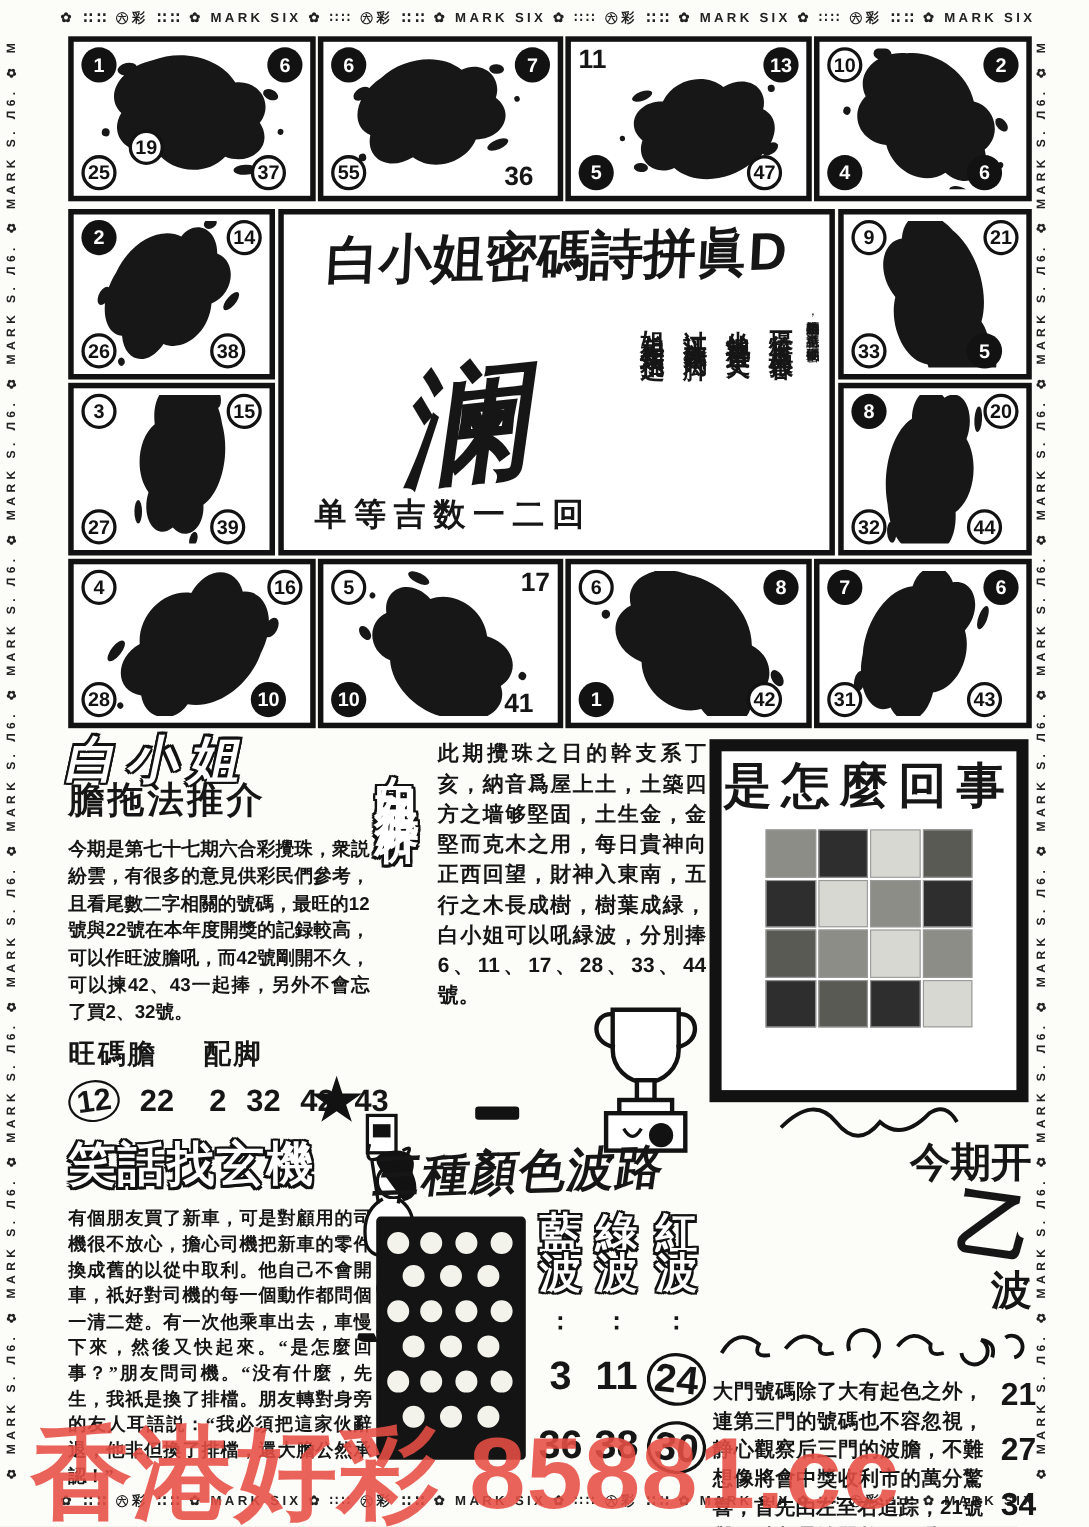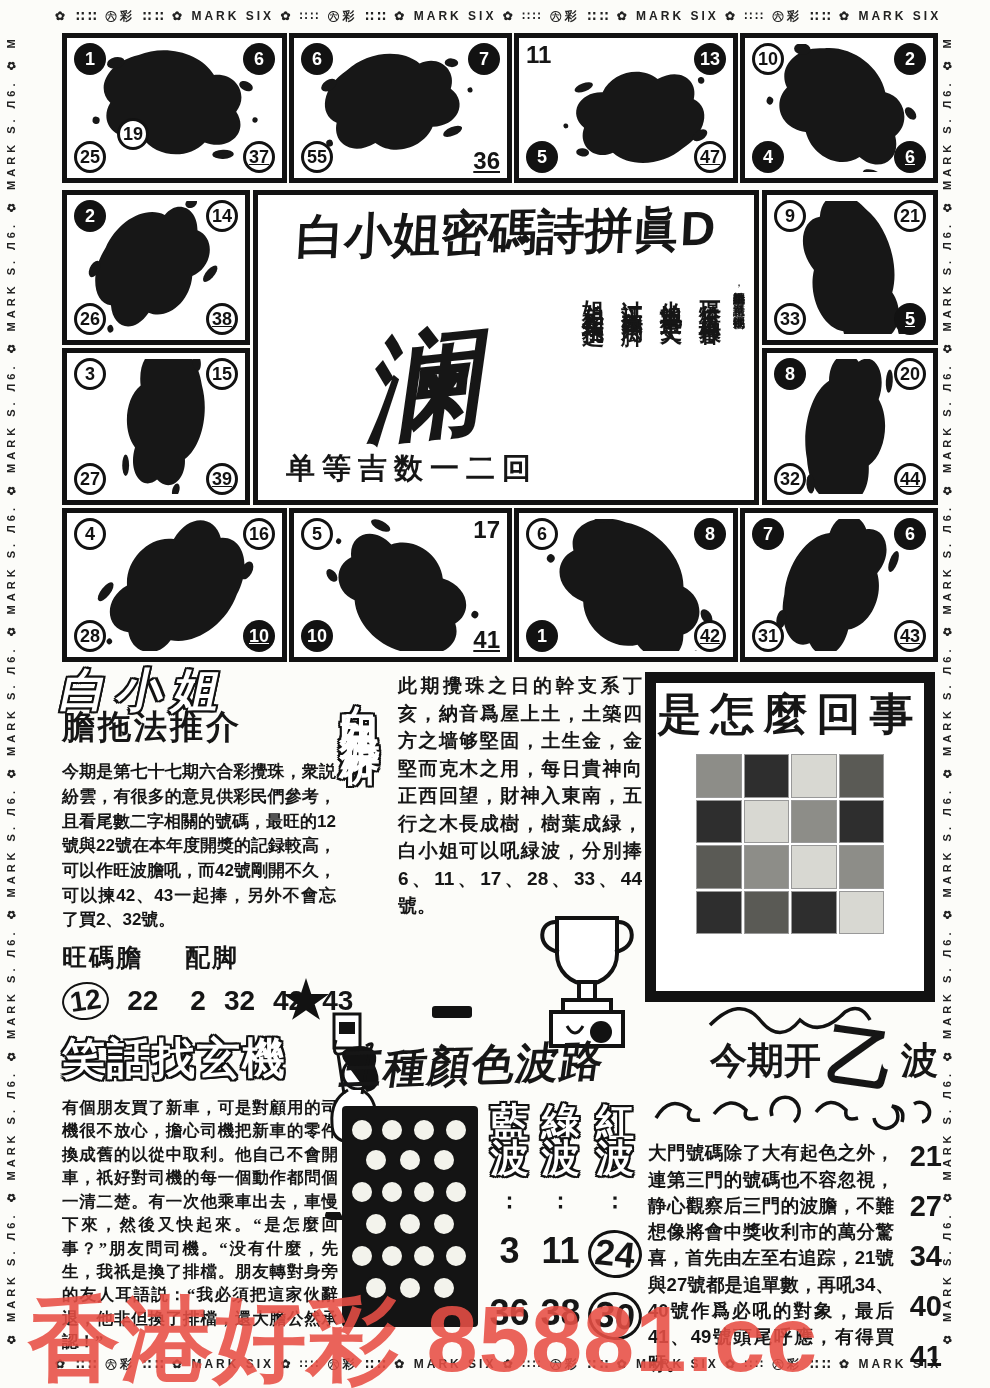--- a/index.html
+++ b/index.html
@@ -20,21 +20,21 @@
 
   
   .panel{position:absolute;background:#fff;border:5px solid #121212;}
   .panel .art{position:absolute;left:4%;top:4%;width:92%;height:92%;}
   .badge{position:absolute;display:flex;align-items:center;justify-content:center;
          width:32px;height:32px;border-radius:50%;font-size:18px;font-weight:bold;line-height:1;}
   .b-black{background:#121212;color:#fff;}
   .b-ring{border:3px solid #121212;background:#fff;color:#121212;}
   .b-plain{border:none;background:transparent;font-size:24px;width:auto;height:auto;border-radius:0;}
   .pos-tl{top:5px;left:7px;}  .pos-tr{top:5px;right:7px;}
-  .pos-bl{bottom:5px;left:7px;} .pos-br{bottom:5px;right:7px;text-decoration:underline;}
+  .pos-bl{bottom:5px;left:7px;} .pos-br{bottom:5px;right:22px;}
   .pos-bl2{bottom:28px;left:50px;}
 
   
   .center-box{position:absolute;left:253px;top:190px;width:506px;height:315px;
               background:#fff;border:5px solid #121212;}
   .headline{margin-top:6px;text-align:center;font-size:48px;font-weight:900;white-space:nowrap;
             transform:skew(-3deg,-1.2deg);letter-spacing:0px;}
   .seal{position:absolute;left:105px;top:115px;font-size:115px;font-weight:bold;font-style:italic;
         font-family:"Liberation Serif",serif;transform:rotate(-6deg);}
   .poem{position:absolute;right:8px;top:88px;height:225px;display:flex;flex-direction:row-reverse;align-items:flex-start;}
@@ -97,21 +97,21 @@
   .abacus{flex:0 0 140px;}
   .wv-table{flex:1;display:grid;grid-template-columns:repeat(3,1fr);column-gap:4px;
             text-align:center;margin-left:6px;}
   .wv-head{font-size:38px;line-height:0.95;letter-spacing:0;}
   .wv-colon{font-size:22px;font-weight:bold;margin-top:10px;}
   .wv-num{font-size:36px;font-weight:bold;margin-top:14px;}
   .ringed2{display:inline-block;border:3px solid #121212;border-radius:50%;padding:0 4px;transform:rotate(6deg);}
 
   
   .sec-tip{position:absolute;left:648px;top:1032px;width:290px;height:320px;}
-  .tip-title{display:flex;align-items:flex-end;justify-content:flex-end;gap:6px;}
+  .tip-title{display:flex;align-items:flex-end;justify-content:flex-end;gap:6px;flex-direction:column;}
   .tip-pre,.tip-post{font-size:37px;font-weight:bold;font-family:"Liberation Serif",serif;}
   .tip-char{font-size:68px;font-weight:900;line-height:0.8;transform:rotate(8deg);
             font-family:"Liberation Serif",serif;}
   .tip-flourish{display:block;margin-top:2px;}
   .tip-wrap{position:relative;margin-top:8px;}
   .tip-body{margin:0;width:246px;font-size:18.5px;font-weight:600;line-height:1.42;text-align:justify;}
   .tip-nums{position:absolute;right:-4px;top:0;display:flex;flex-direction:column;gap:17px;
             font-size:29px;font-weight:bold;text-align:right;}
 
   

